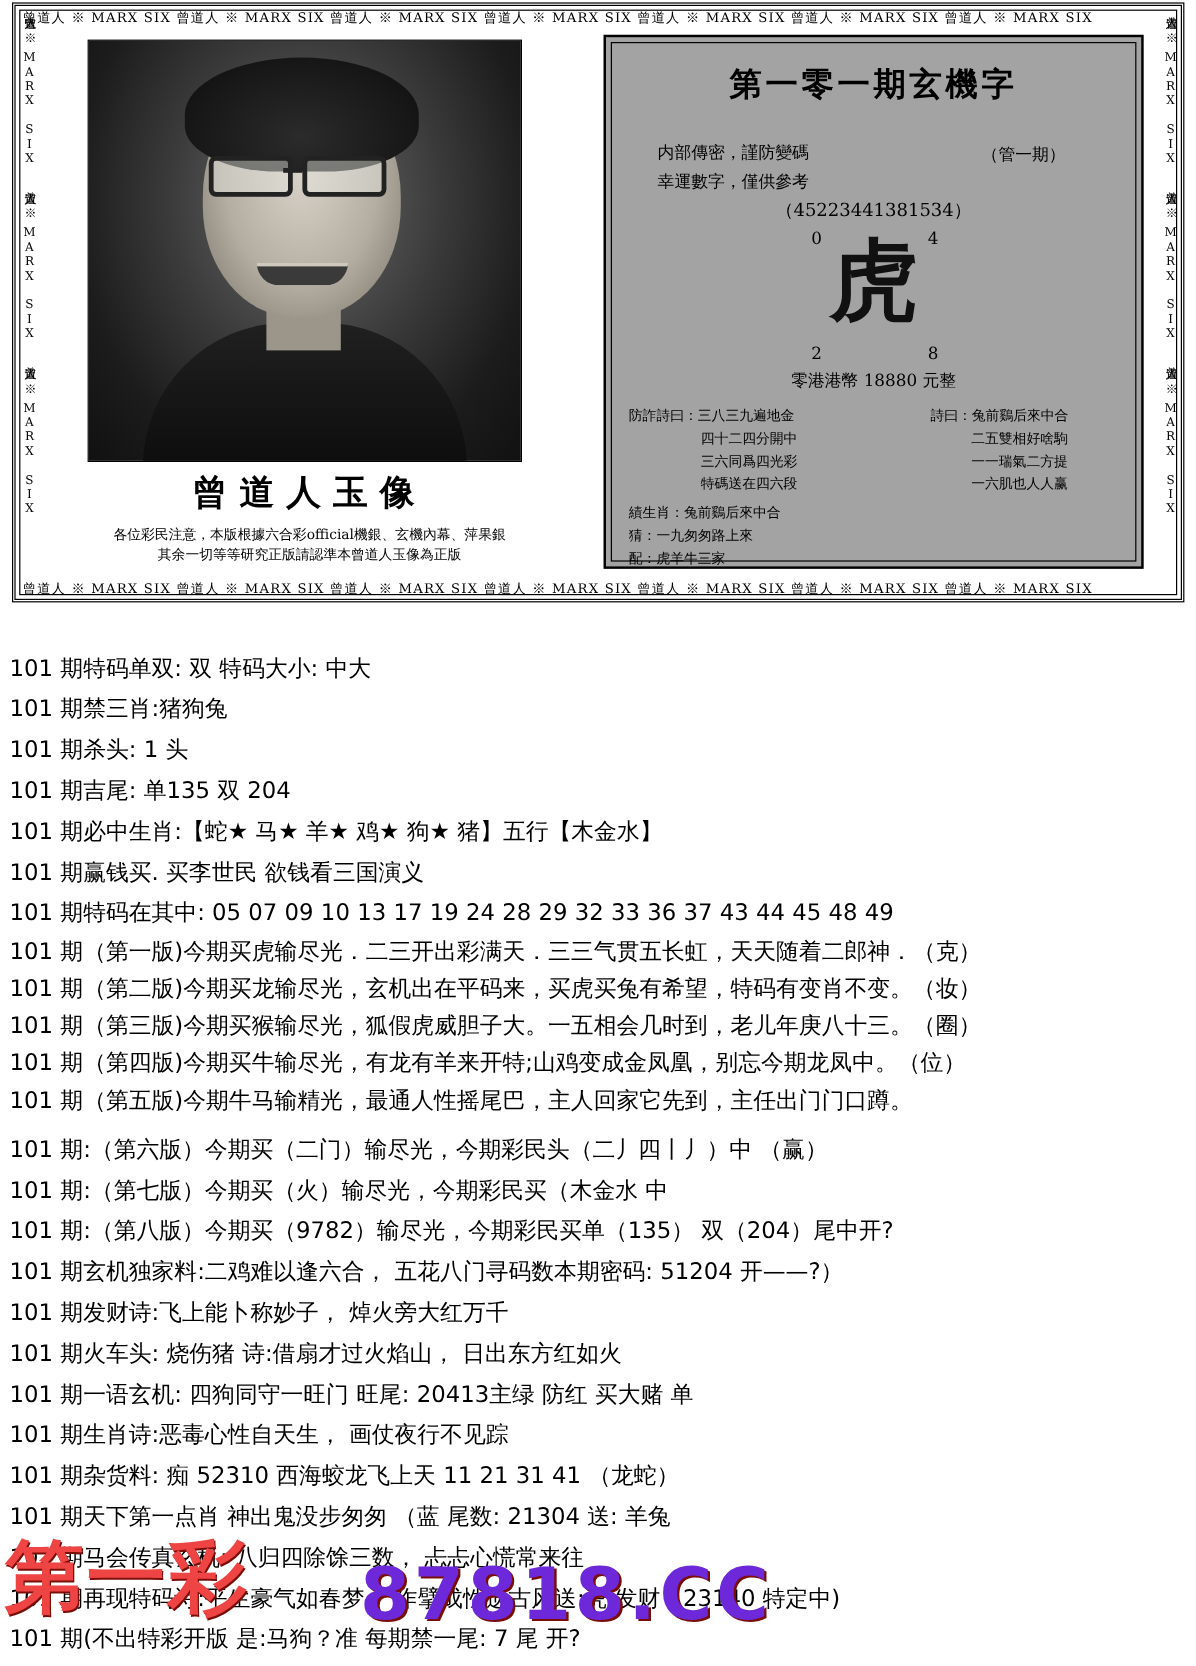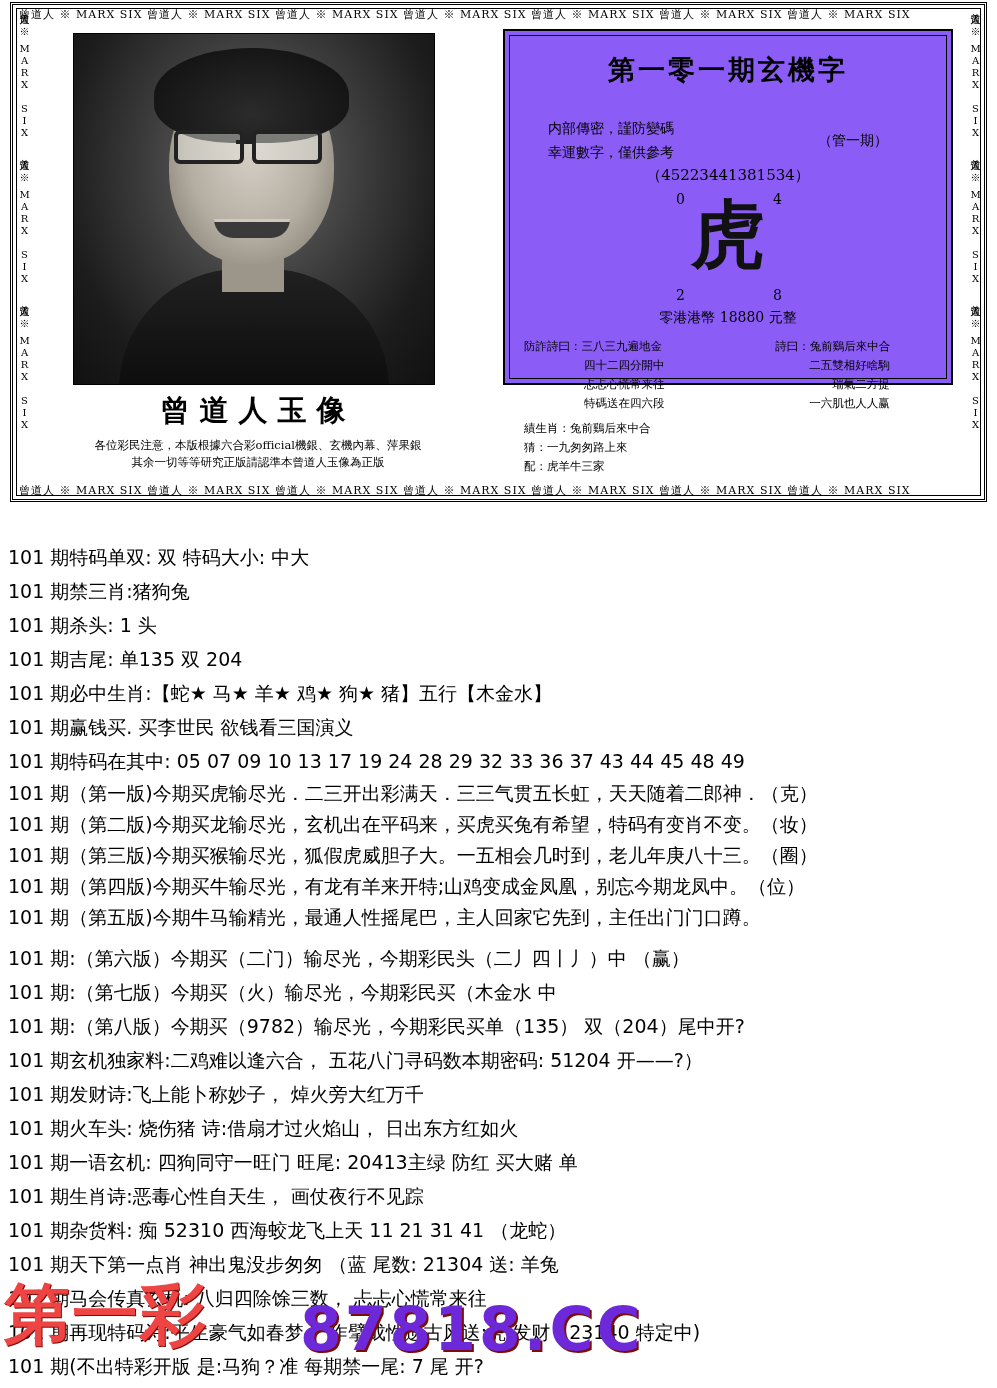--- a/index.html
+++ b/index.html
@@ -27,25 +27,25 @@
   .glass.l{left:100px;}
   .glass.r{left:178px;}
   .bridge{position:absolute;left:162px;top:106px;width:16px;height:4px;background:#222;}
   .mouth{position:absolute;left:140px;top:185px;width:76px;height:16px;border-radius:0 0 40px 40px;background:#3a3a3a;border-top:3px solid #cfc9bd;}
   .body-sh{position:absolute;left:45px;top:235px;width:270px;height:120px;border-radius:120px 120px 0 0;
       background:linear-gradient(180deg,#202020,#0d0d0d);}
   .neck{position:absolute;left:148px;top:218px;width:62px;height:40px;background:#9b958a;}
   .photo-caption{margin-top:6px;text-align:center;font-family:"DejaVu Serif", serif;font-weight:bold;font-size:29px;letter-spacing:10px;}
   .photo-note{margin-top:6px;font-size:11.5px;line-height:17px;text-align:center;font-family:"DejaVu Serif", serif;}
 
-  .card{position:absolute;left:490px;top:24px;width:450px;height:356px;border:2px solid #000;box-sizing:border-box;background:#8b5cf6;padding-left:24px;}
+  .card{position:absolute;left:490px;top:24px;width:450px;height:445px;border:2px solid #000;box-sizing:border-box;background:#a3a3a3;padding-left:24px;}
   .card-inner{position:absolute;inset:4px;border:1px solid #000;padding:10px 14px;box-sizing:border-box;}
   .card-title{text-align:center;font-family:"DejaVu Serif", serif;font-weight:bold;font-size:27px;letter-spacing:3px;margin-top:6px;}
   .card-sub{margin-top:28px;font-size:14px;line-height:24px;font-family:"DejaVu Serif", serif;padding-left:24px;position:relative;}
-  .card-sub .paren{position:absolute;right:44px;top:12px;}
+  .card-sub .paren{position:absolute;right:44px;top:1px;}
   .card-num{text-align:center;font-size:15px;font-family:"DejaVu Serif", serif;margin-top:2px;}
   .tiger-wrap{position:relative;height:118px;margin-top:4px;}
   .tiger{position:absolute;left:50%;top:6px;transform:translateX(-50%);font-size:74px;line-height:78px;font-family:"DejaVu Serif", serif;font-weight:bold;color:#111;}
   .corner{position:absolute;font-size:14px;font-family:"DejaVu Serif", serif;}
   .c-tl{left:152px;top:2px;}
   .c-tr{right:150px;top:2px;}
   .c-bl{left:152px;bottom:4px;}
   .c-br{right:150px;bottom:4px;}
   .card-price{text-align:center;font-size:14px;font-family:"DejaVu Serif", serif;margin-top:2px;}
   .poem-row{display:flex;margin-top:10px;font-size:11.5px;line-height:19px;font-family:"DejaVu Serif", serif;gap:35px;}
@@ -116,21 +116,21 @@
       </div>
 
       <div class="card-price">零港港幣 18880 元整</div>
 
       <div class="poem-row">
         <div class="poem-left">
           <div>
             <span>防詐詩曰：</span><span>三八三九遍地金</span>
           </div>
           <div style="padding-left:60px">四十二四分開中</div>
-          <div style="padding-left:60px">忐忐心慌常来往</div>
+          <div style="padding-left:60px">三六同爲四光彩</div>
           <div style="padding-left:60px">特碼送在四六段</div>
         </div>
         <div class="poem-right">
           <div>
             <span>詩曰：</span><span>兔前鷄后來中合</span>
           </div>
           <div style="padding-left:34px">二五雙相好啥駒</div>
           <div style="padding-left:34px">一一瑞氣二方提</div>
           <div style="padding-left:34px">一六肌也人人赢</div>
         </div>

